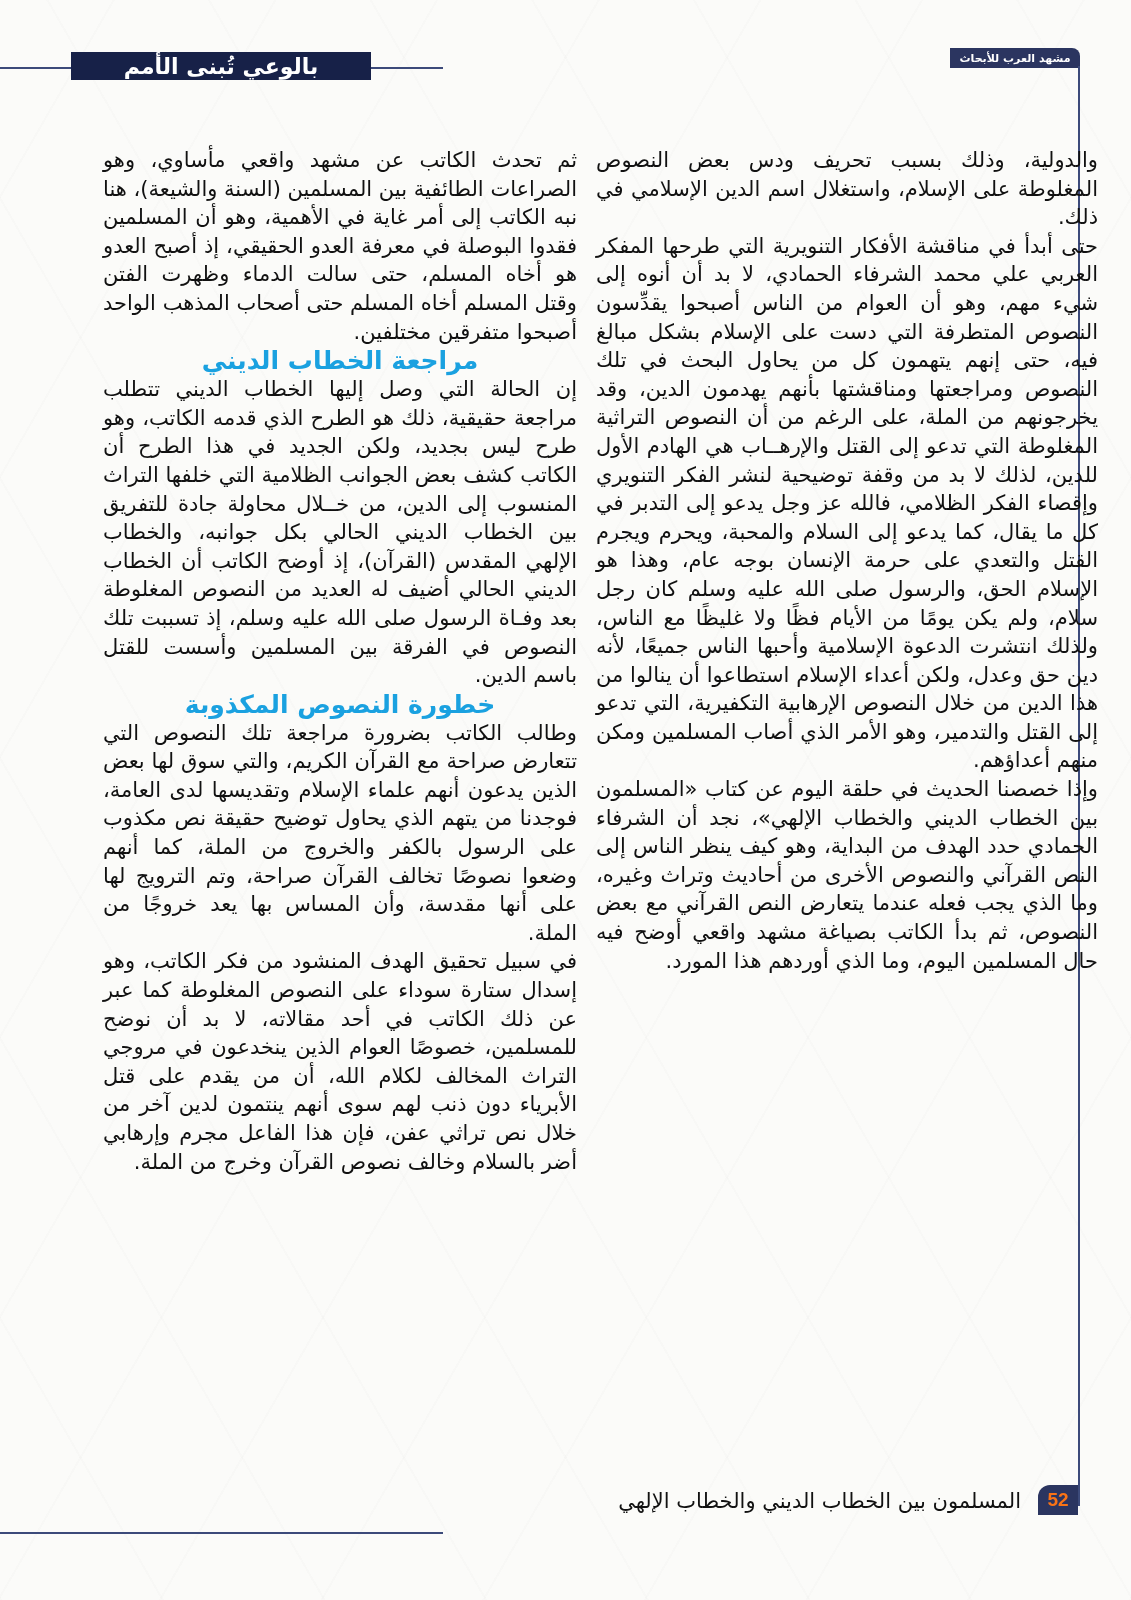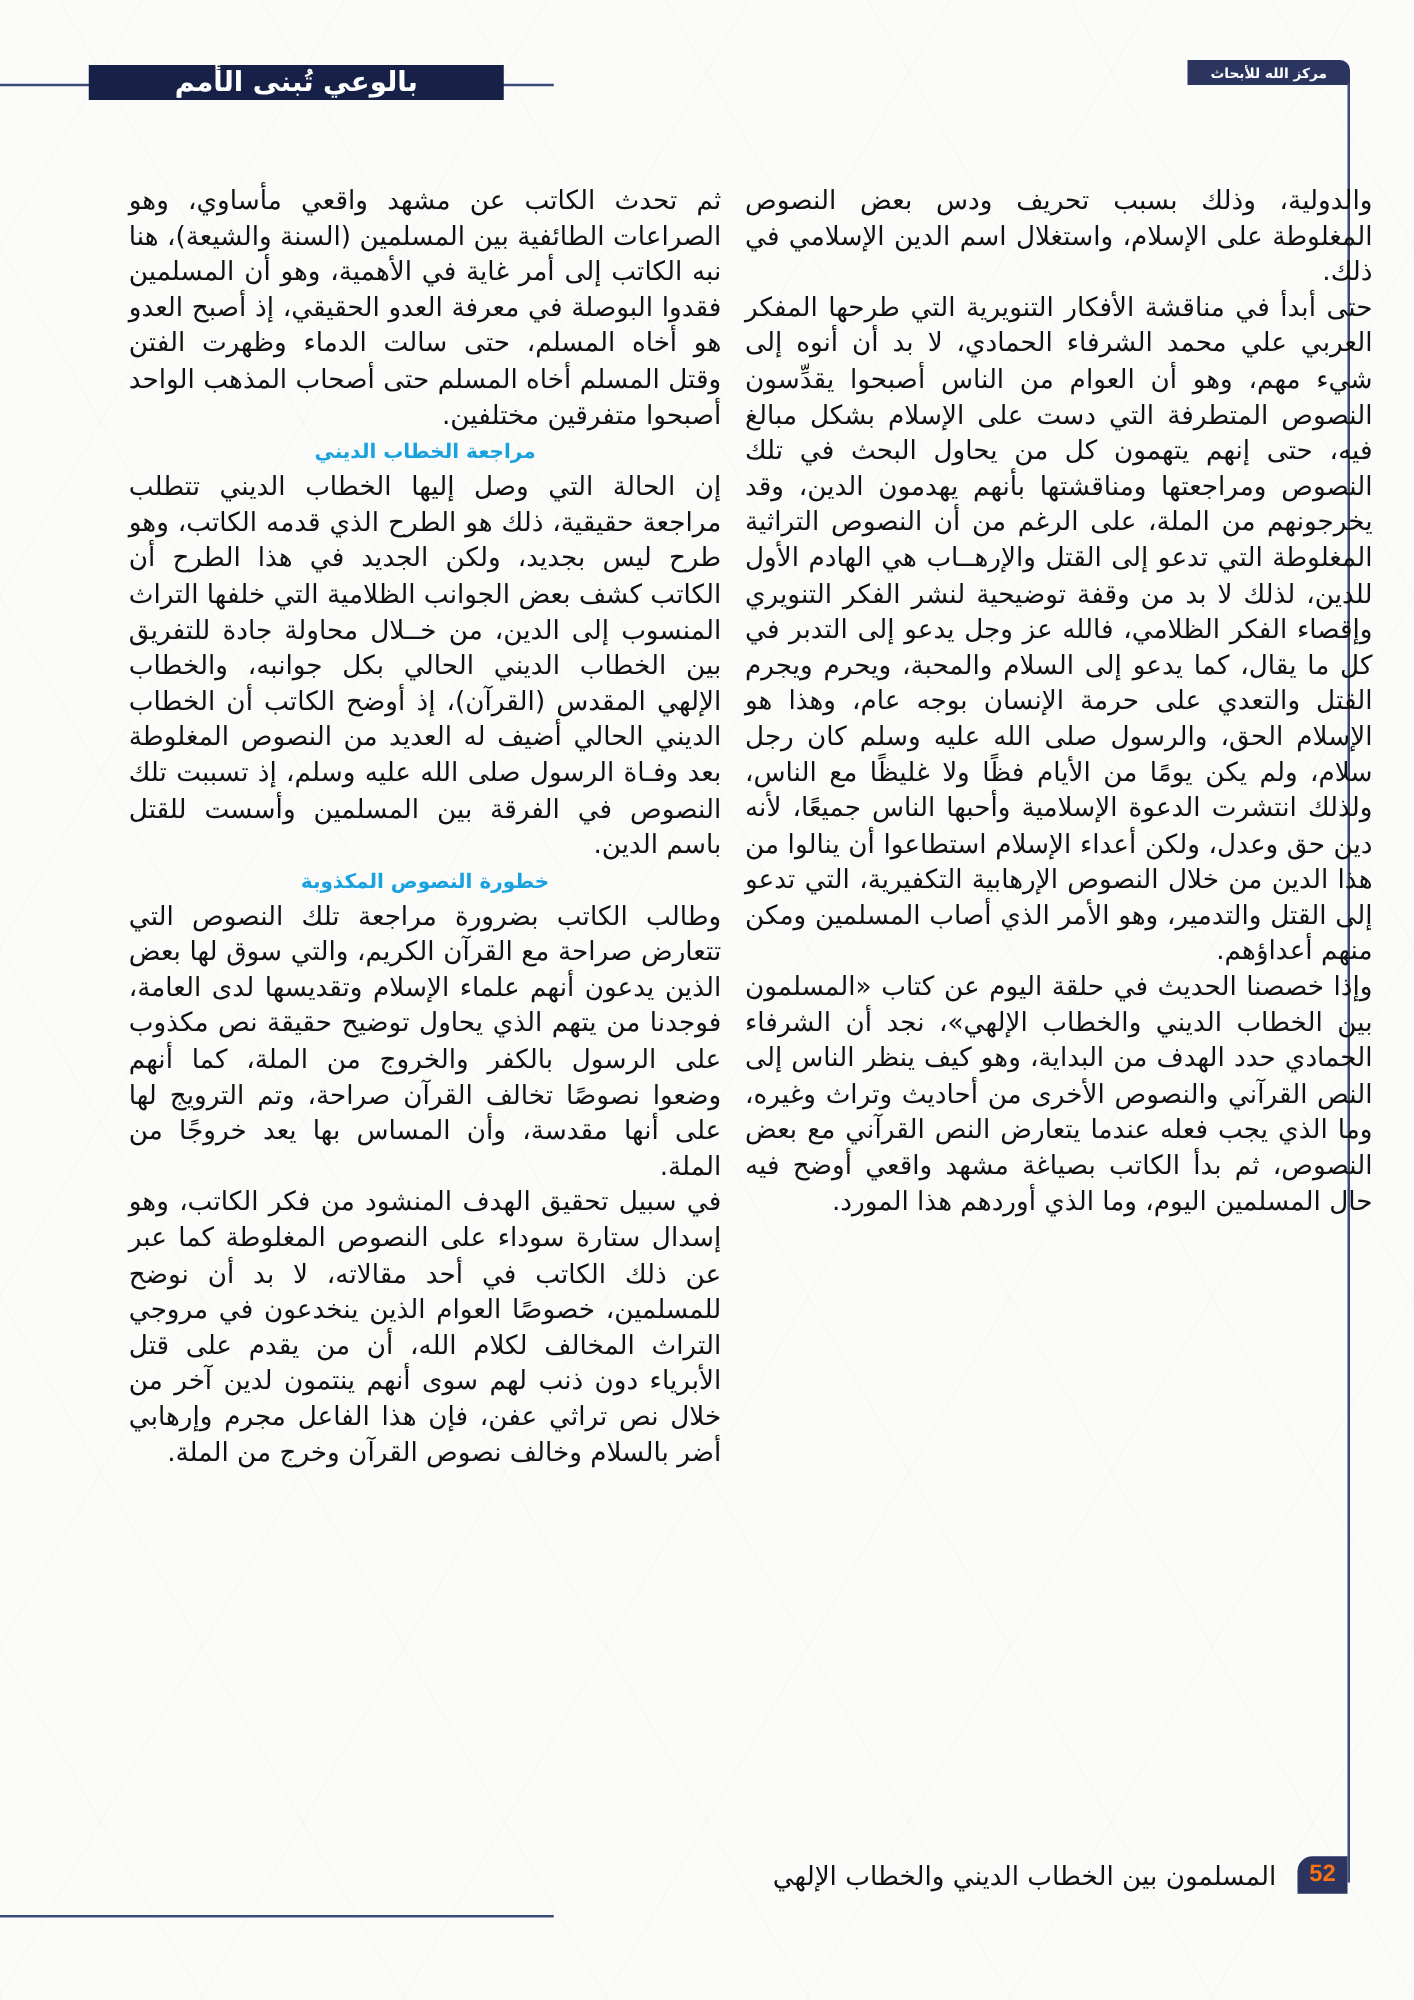--- a/index.html
+++ b/index.html
@@ -30,21 +30,21 @@
       left: 0;
       top: 67px;
       width: 443px;
       height: 2px;
       background: #3c4a7a;
     }
     .banner {
       position: absolute;
       left: 71px;
       top: 52px;
-      width: 332px;
+      width: 300px;
       height: 28px;
       background: #172148;
       display: flex;
       align-items: center;
       justify-content: center;
       color: #fff;
       font-family: "DejaVu Sans", sans-serif;
       font-weight: bold;
       font-size: 22px;
       letter-spacing: -1px;
@@ -122,21 +122,21 @@
     }
     .column p {
       margin: 0;
     }
     .section-heading {
       margin: 0;
       text-align: center;
       text-align-last: center;
       color: #1aa1e0;
       font-weight: bold;
-      font-size: 16px;
+      font-size: 25px;
       line-height: 29px;
     }
     .footer-title {
       position: absolute;
       top: 1487px;
       right: 110px;
       direction: rtl;
       font-size: 21px;
       line-height: 28px;
       color: #111;
@@ -144,21 +144,21 @@
     }
   </style>
 </head>
 <body>
 
 <div class="bg-pattern"></div>
 
 <div class="banner-line-top"></div>
 <div class="banner">بالوعي تُبنى الأمم</div>
 
-<div class="brand-tab">مركز الله للأبحاث</div>
+<div class="brand-tab">مشهد العرب للأبحاث</div>
 <div class="right-rule"></div>
 
 <div class="column col-right">
   <p>والدولية، وذلك بسبب تحريف ودس بعض النصوص المغلوطة على الإسلام، واستغلال اسم الدين الإسلامي في ذلك.</p>
   <p>حتى أبدأ في مناقشة الأفكار التنويرية التي طرحها المفكر العربي علي محمد الشرفاء الحمادي، لا بد أن أنوه إلى شيء مهم، وهو أن العوام من الناس أصبحوا يقدِّسون النصوص المتطرفة التي دست على الإسلام بشكل مبالغ فيه، حتى إنهم يتهمون كل من يحاول البحث في تلك النصوص ومراجعتها ومناقشتها بأنهم يهدمون الدين، وقد يخرجونهم من الملة، على الرغم من أن النصوص التراثية المغلوطة التي تدعو إلى القتل والإرهــاب هي الهادم الأول للدين، لذلك لا بد من وقفة توضيحية لنشر الفكر التنويري وإقصاء الفكر الظلامي، فالله عز وجل يدعو إلى التدبر في كل ما يقال، كما يدعو إلى السلام والمحبة، ويحرم ويجرم القتل والتعدي على حرمة الإنسان بوجه عام، وهذا هو الإسلام الحق، والرسول صلى الله عليه وسلم كان رجل سلام، ولم يكن يومًا من الأيام فظًا ولا غليظًا مع الناس، ولذلك انتشرت الدعوة الإسلامية وأحبها الناس جميعًا، لأنه دين حق وعدل، ولكن أعداء الإسلام استطاعوا أن ينالوا من هذا الدين من خلال النصوص الإرهابية التكفيرية، التي تدعو إلى القتل والتدمير، وهو الأمر الذي أصاب المسلمين ومكن منهم أعداؤهم.</p>
   <p>وإذا خصصنا الحديث في حلقة اليوم عن كتاب «المسلمون بين الخطاب الديني والخطاب الإلهي»، نجد أن الشرفاء الحمادي حدد الهدف من البداية، وهو كيف ينظر الناس إلى النص القرآني والنصوص الأخرى من أحاديث وتراث وغيره، وما الذي يجب فعله عندما يتعارض النص القرآني مع بعض النصوص، ثم بدأ الكاتب بصياغة مشهد واقعي أوضح فيه حال المسلمين اليوم، وما الذي أوردهم هذا المورد.</p>
 </div>
 
 <div class="column col-left">
   <p>ثم تحدث الكاتب عن مشهد واقعي مأساوي، وهو الصراعات الطائفية بين المسلمين (السنة والشيعة)، هنا نبه الكاتب إلى أمر غاية في الأهمية، وهو أن المسلمين فقدوا البوصلة في معرفة العدو الحقيقي، إذ أصبح العدو هو أخاه المسلم، حتى سالت الدماء وظهرت الفتن وقتل المسلم أخاه المسلم حتى أصحاب المذهب الواحد أصبحوا متفرقين مختلفين.</p>

